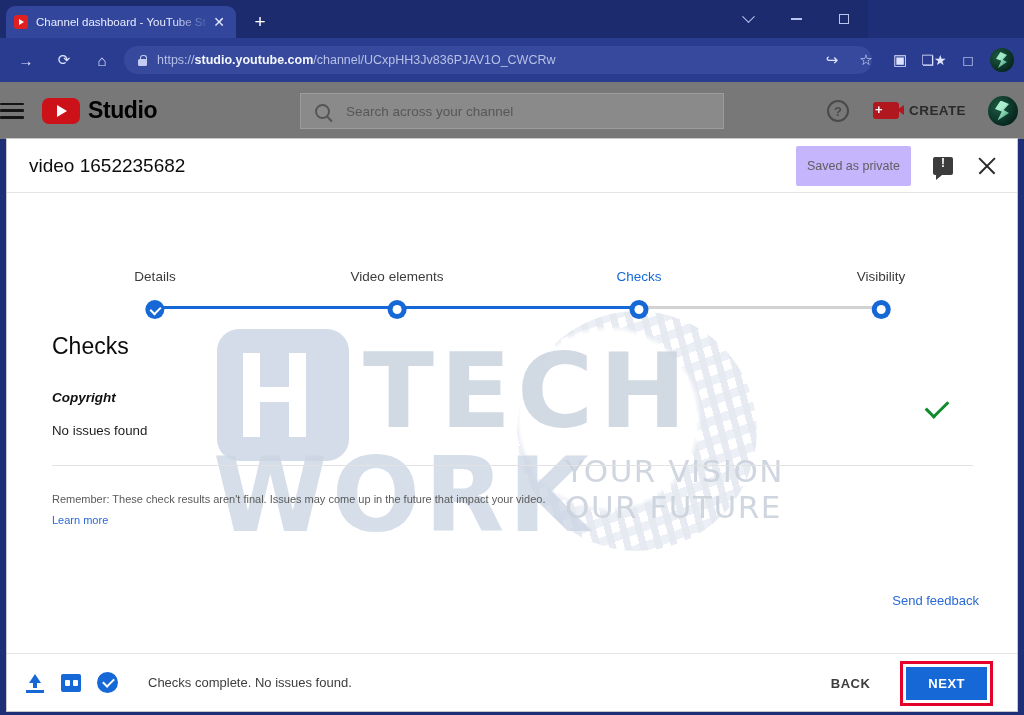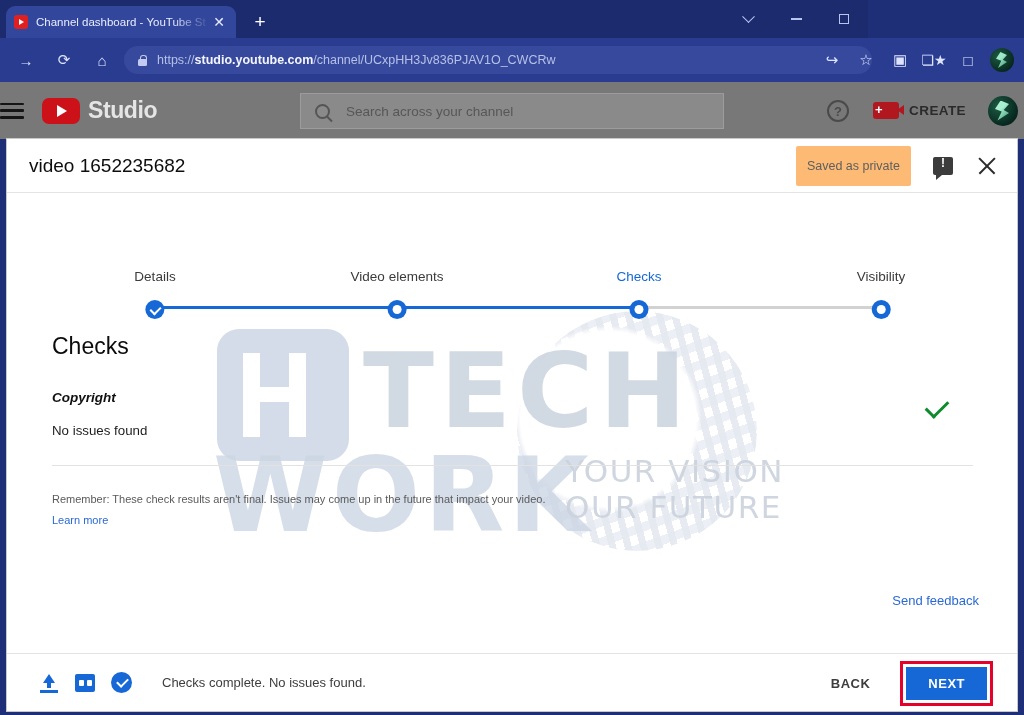--- a/index.html
+++ b/index.html
@@ -137,21 +137,21 @@
     width: 38px; height: 26px; border-radius: 7px; background: #cc1119;
     position: relative; margin-right: 8px;
   }
   .yt-mark::after {
     content: ""; position: absolute; left: 15px; top: 7px;
     border-left: 10px solid #ffffff;
     border-top: 6px solid transparent;
     border-bottom: 6px solid transparent;
   }
   .studio-word {
-    font-size: 23px; font-weight: bold; color: #e5e5e5; letter-spacing: -0.4px;
+    font-size: 23px; font-weight: bold; color: #000000; letter-spacing: -0.4px;
   }
   .search-box {
     position: absolute; left: 300px; top: 93px;
     width: 424px; height: 36px;
     background: #8a8a8a; border: 1px solid #9c9c9c;
     display: flex; align-items: center; padding: 0 14px;
   }
   .search-icon-g {
     width: 15px; height: 15px; border: 2px solid #555; border-radius: 50%;
     position: relative; flex: 0 0 auto; margin-right: 16px;
@@ -215,21 +215,21 @@
     display: flex; align-items: center;
   }
   .dlg-title {
     margin-left: 22px; font-size: 19px; color: #0d0d0d;
   }
   .dlg-header-right {
     position: absolute; right: 12px; top: 0; height: 54px;
     display: flex; align-items: center;
   }
   .saved-badge {
-    background: #fdba74; color: #5e5e5e; font-size: 12.5px;
+    background: #c4b5fd; color: #5e5e5e; font-size: 12.5px;
     padding: 13px 11px; border-radius: 2px; white-space: nowrap;
   }
   .feedback-icon {
     width: 20px; height: 18px; background: #3c3c3c; border-radius: 2px;
     margin-left: 22px; position: relative; flex: 0 0 auto;
   }
   .feedback-icon::before {
     content: ""; position: absolute; left: 3px; bottom: -5px;
     border-left: 6px solid #3c3c3c;
     border-bottom: 5px solid transparent;
@@ -372,21 +372,21 @@
   }
   .send-feedback {
     position: absolute; right: 38px; top: 260px;
     font-size: 13px; color: #3b6fd4; z-index: 2;
   }
 
   
   .dlg-footer {
     flex: 0 0 auto; height: 58px;
     border-top: 1px solid #e4e4e4;
-    display: flex; align-items: center; padding: 0 32px;
+    display: flex; align-items: center; padding: 0 18px;
     position: relative;
   }
   .f-icon { margin-right: 16px; flex: 0 0 auto; }
   .up-icon {
     width: 20px; height: 20px; position: relative;
   }
   .up-icon::before {
     content: ""; position: absolute; left: 4px; top: 1px;
     border-bottom: 9px solid #1668d6;
     border-left: 6px solid transparent; border-right: 6px solid transparent;

